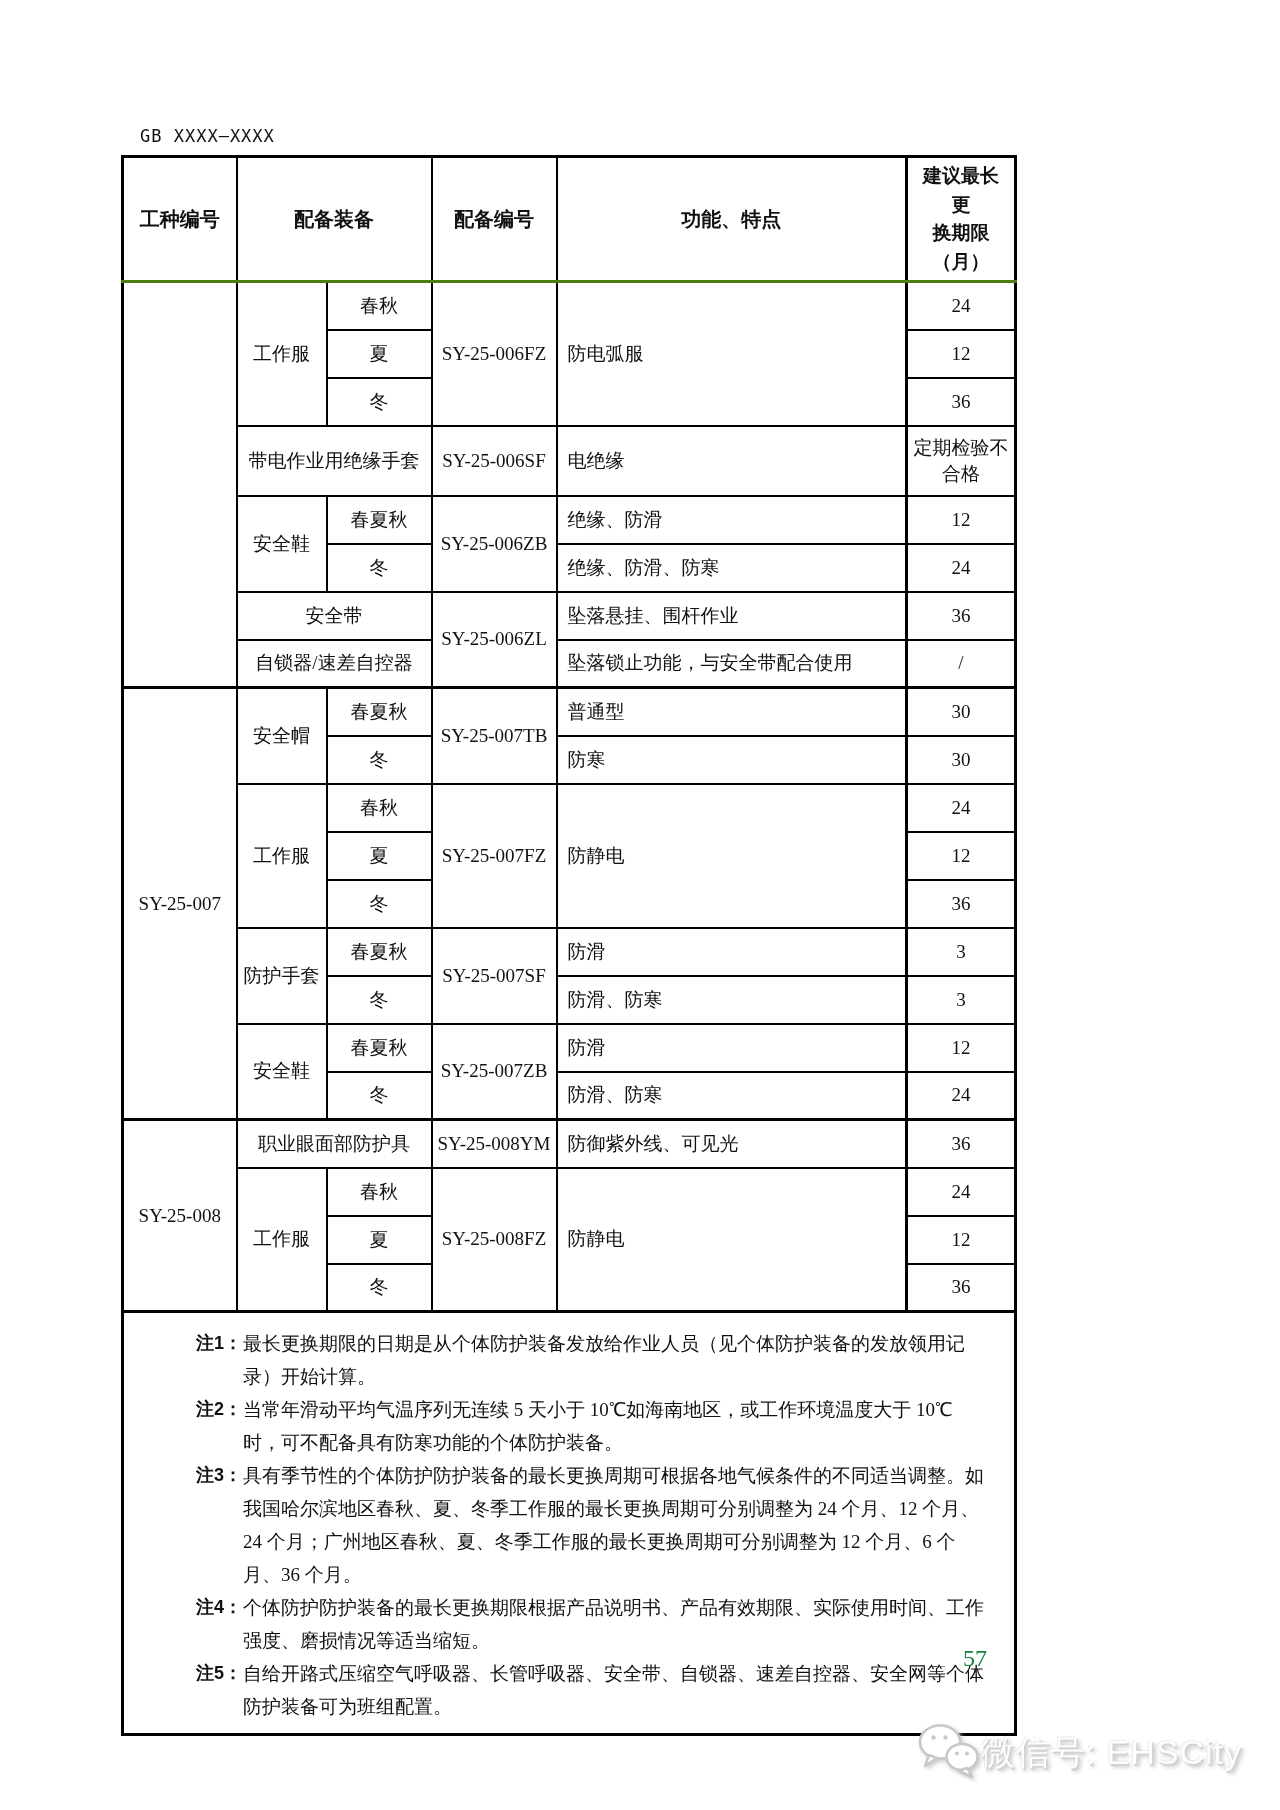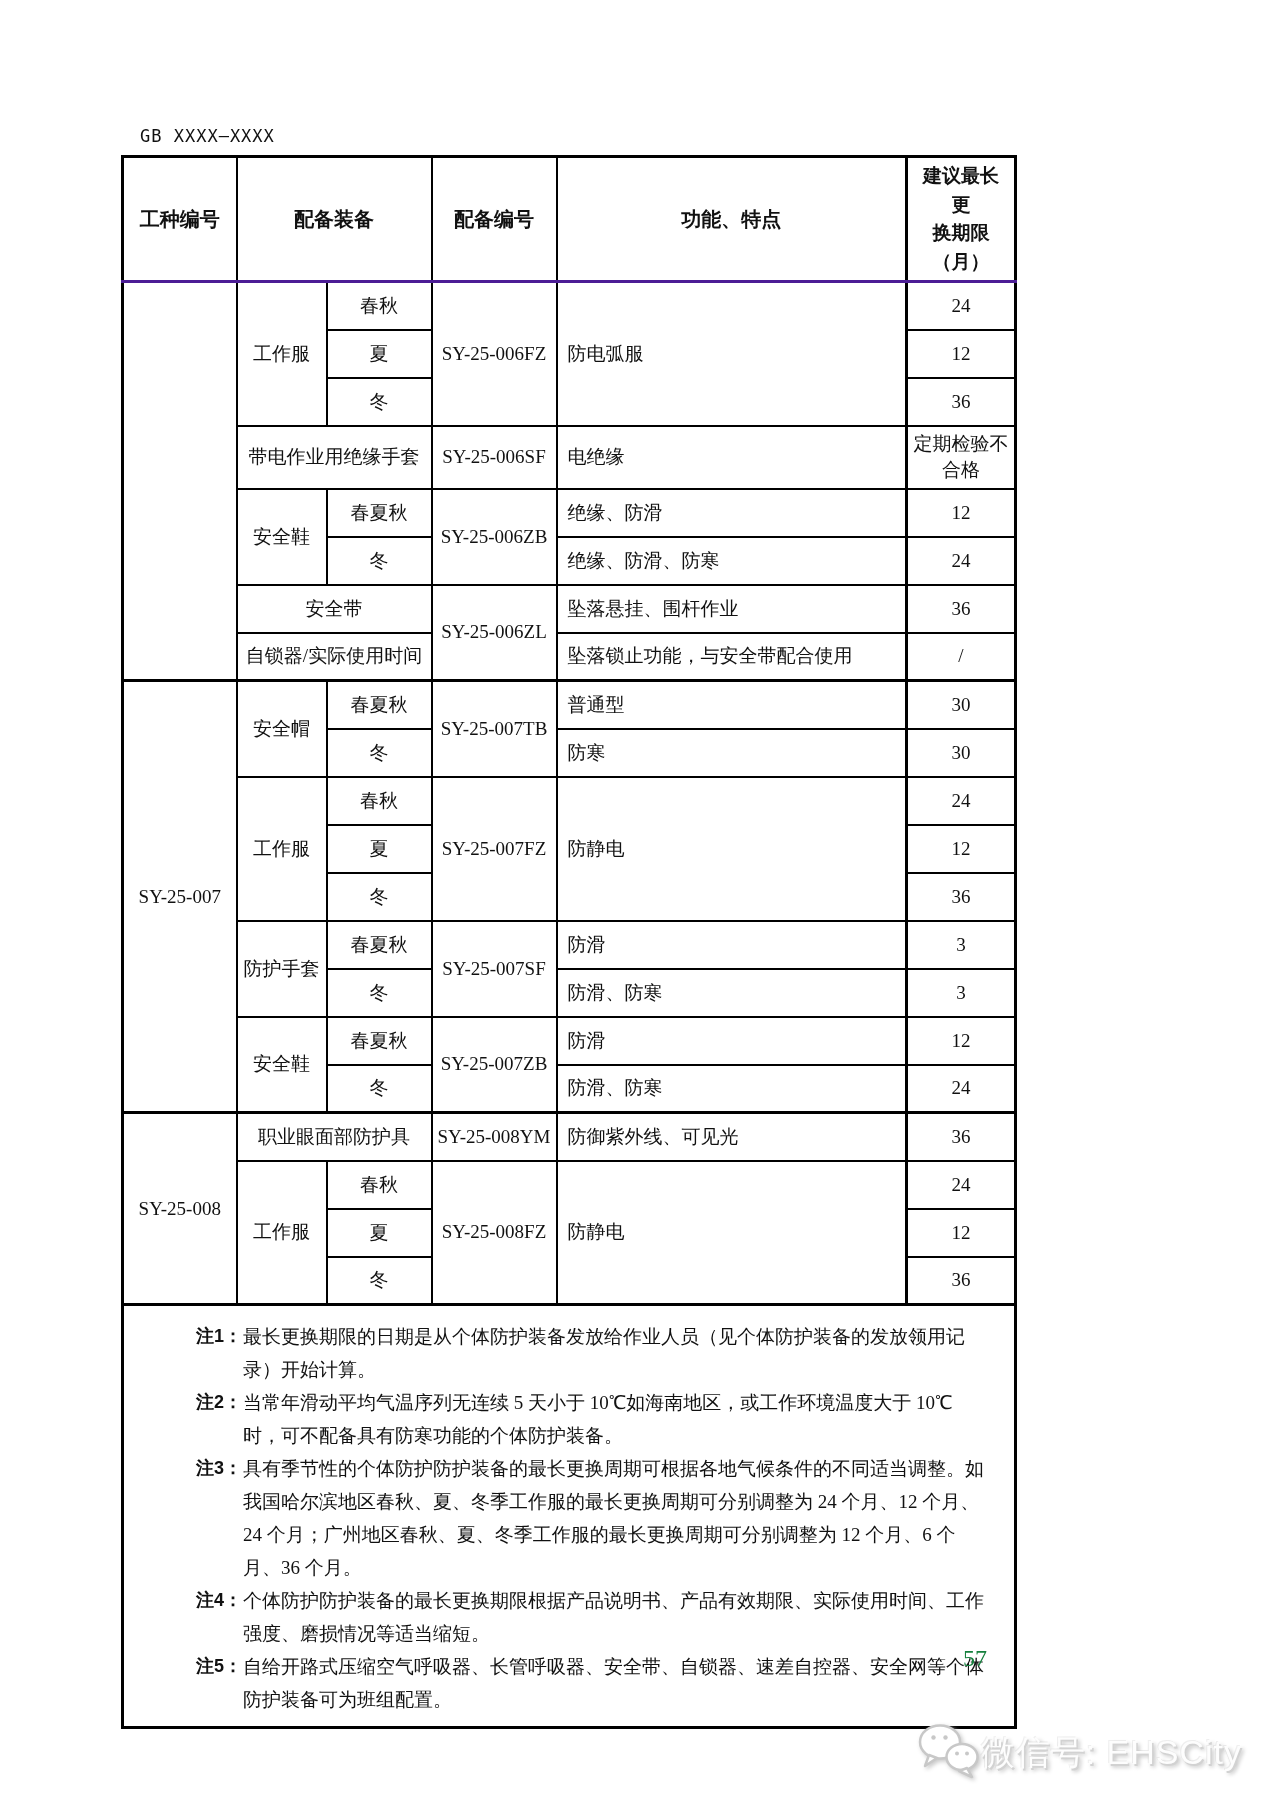--- a/index.html
+++ b/index.html
@@ -9,24 +9,24 @@
     position:absolute;left:140px;top:126px;
     font-family:"DejaVu Sans Mono",monospace;font-weight:400;font-size:17px;letter-spacing:1px;color:#111;
   }
 
   .tbl-wrap{position:absolute;left:121px;top:155px;width:893px;}
   table{border-collapse:collapse;table-layout:fixed;width:893px;border:3px solid #000;}
   th,td{border:2px solid #000;vertical-align:middle;text-align:center;
         font-family:"Liberation Serif",serif;font-size:19px;color:#111;
         padding:2px 4px;overflow:hidden;}
   thead th{height:60px;font-family:"Liberation Sans",sans-serif;font-weight:700;font-size:20px;
-           border-bottom:3px solid #4c1d95;padding:4px 12px;}
+           border-bottom:3px solid #4d7c0f;padding:4px 12px;}
   th.per-h{white-space:pre-line;font-size:19px;line-height:1.5;}
   tr.r{height:48px;}
-  tr.tall{height:63px;}
+  tr.tall{height:70px;}
   td.feat{text-align:left;padding-left:10px;margin-top:40px;}
   td.per{font-size:19px;margin-top:10px;}
   tr.sec-top td{border-top:3px solid #000;}
   col.c5{}
   td.perb,th.perb{border-left:3px solid #000;}
 
   td.notes-cell{height:342px;vertical-align:top;text-align:left;padding:14px 26px 10px 72px;border-top:3px solid #000;margin-top:10px;}
   .note{display:flex;line-height:33px;font-size:19px;}
   .note-label{flex:0 0 47px;font-family:"Liberation Sans",sans-serif;font-weight:700;font-size:18px;white-space:nowrap;}
   .note-text{flex:1;padding-right:4px;}
@@ -101,21 +101,21 @@
       <td class="feat">绝缘、防滑、防寒</td>
       <td class="per perb">24</td>
     </tr>
     <tr class="r">
       <td colspan="2">安全带</td>
       <td rowspan="2">SY-25-006ZL</td>
       <td class="feat">坠落悬挂、围杆作业</td>
       <td class="per perb">36</td>
     </tr>
     <tr class="r">
-      <td colspan="2">自锁器/实际使用时间</td>
+      <td colspan="2">自锁器/速差自控器</td>
       <td class="feat">坠落锁止功能，与安全带配合使用</td>
       <td class="per perb">/</td>
     </tr>
 
     <tr class="r sec-top">
       <td rowspan="9">SY-25-007</td>
       <td rowspan="2">安全帽</td>
       <td>春夏秋</td>
       <td rowspan="2">SY-25-007TB</td>
       <td class="feat">普通型</td>

